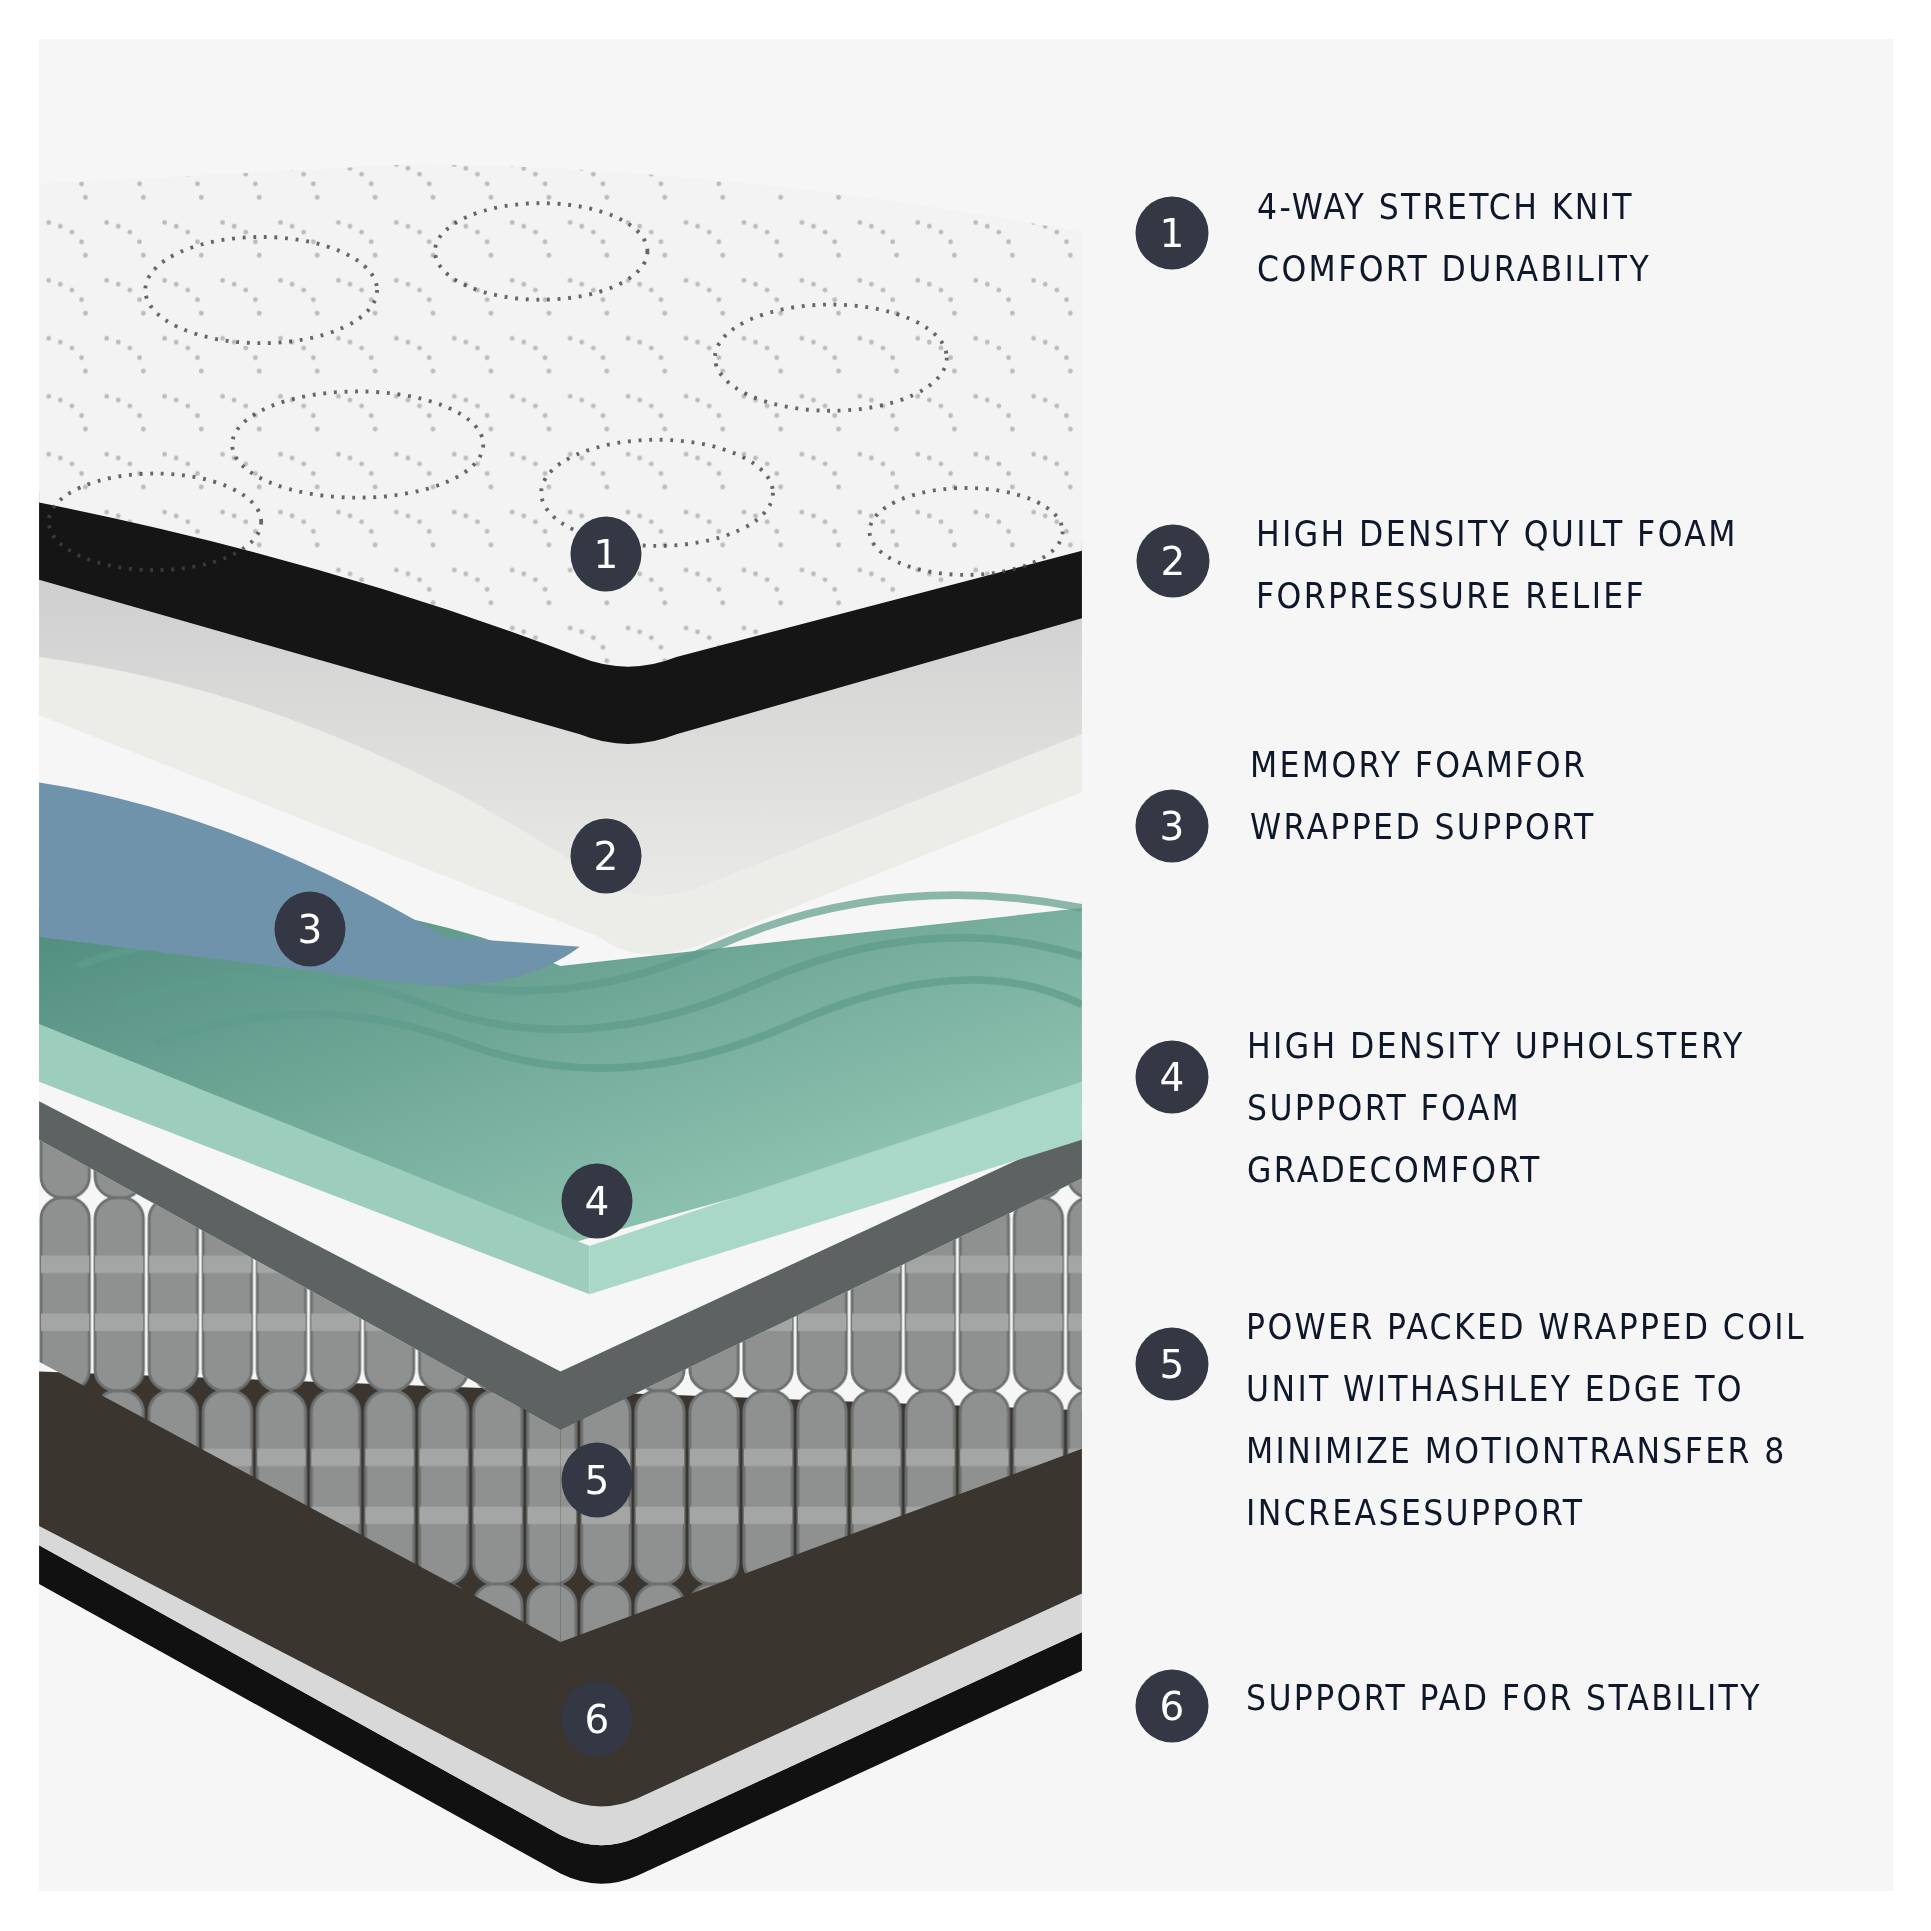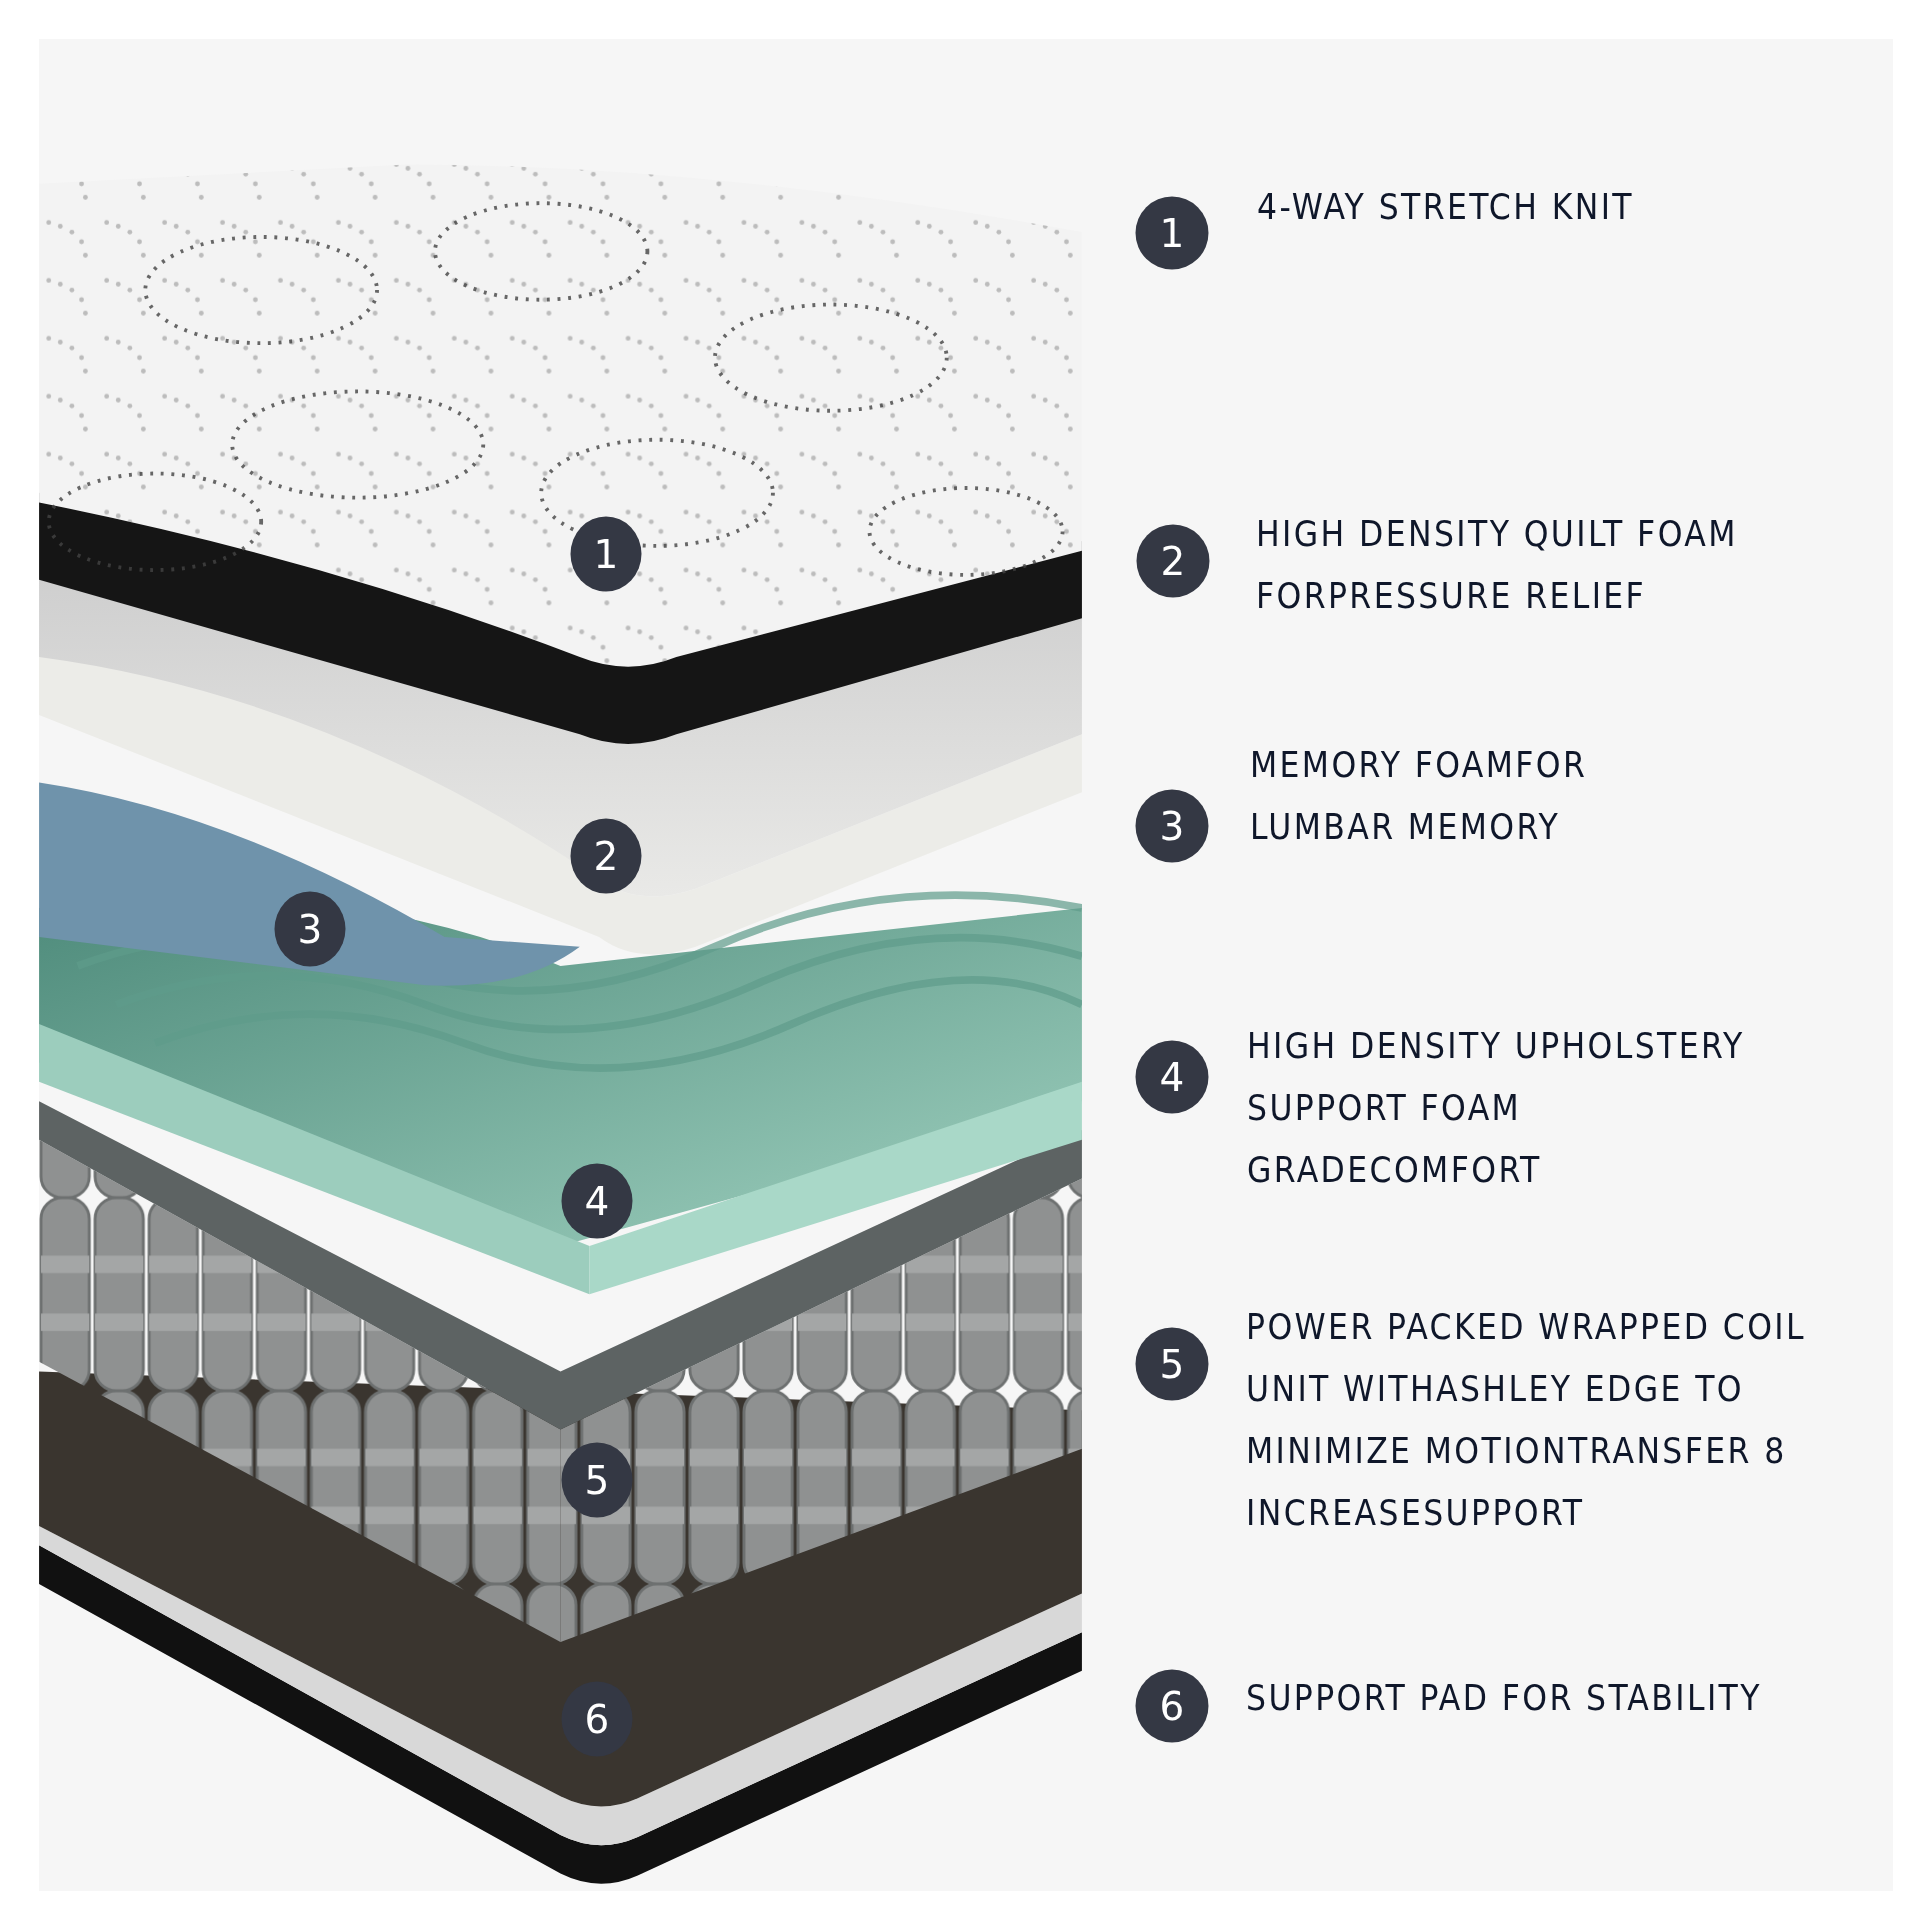--- a/index.html
+++ b/index.html
@@ -121,36 +121,37 @@
       <span>6</span>
     </div>
 </div>
 
 <div>
   <div class="badge" style="left:1172px; top:233px;">
       <span>1</span>
     </div>
   <div class="feature-text" style="left:1257px; top:176px;">
     <div>4-WAY STRETCH KNIT</div>
+    <div>COMFORT DURABILITY</div>
   </div>
 
   <div class="badge" style="left:1173px; top:561px;">
       <span>2</span>
     </div>
   <div class="feature-text" style="left:1256px; top:503px;">
     <div>HIGH DENSITY QUILT FOAM</div>
     <div>FORPRESSURE RELIEF</div>
   </div>
 
   <div class="badge" style="left:1172px; top:826px;">
       <span>3</span>
     </div>
   <div class="feature-text" style="left:1250px; top:734px;">
     <div>MEMORY FOAMFOR</div>
-    <div>LUMBAR MEMORY</div>
+    <div>WRAPPED SUPPORT</div>
   </div>
 
   <div class="badge" style="left:1172px; top:1077px;">
       <span>4</span>
     </div>
   <div class="feature-text" style="left:1247px; top:1015px;">
     <div>HIGH DENSITY UPHOLSTERY</div>
     <div>SUPPORT FOAM</div>
     <div>GRADECOMFORT</div>
   </div>

